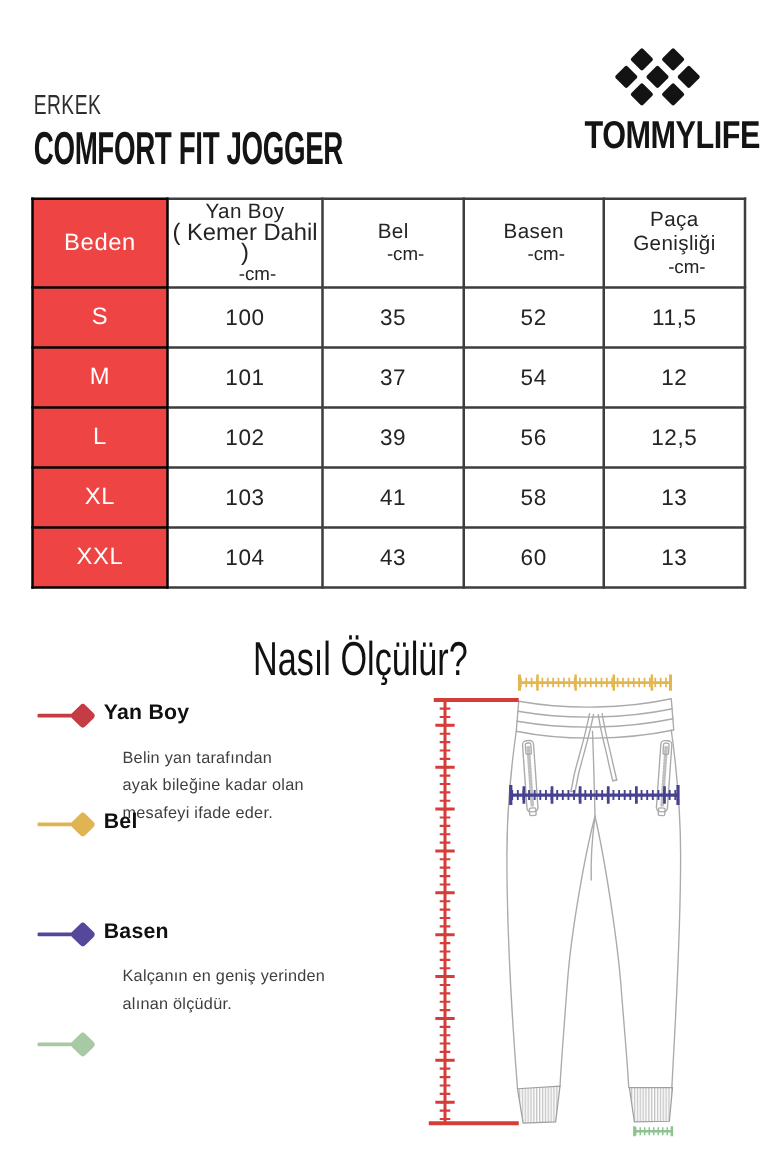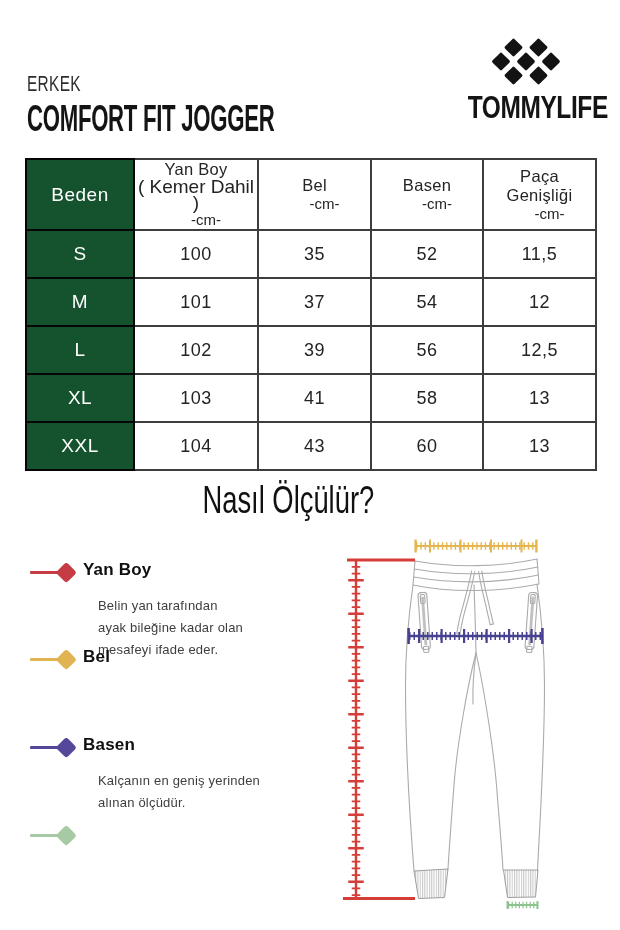--- a/index.html
+++ b/index.html
@@ -28,31 +28,31 @@
   .size-table {
     position:absolute; left:25px; top:158px; width:570px;
     border-collapse:collapse; table-layout:fixed;
   }
   .size-table th, .size-table td {
     border:2px solid #3d3d3d; text-align:center; vertical-align:middle; padding:0; font-weight:400;
   }
   .size-table thead tr { height:57px; }
   .size-table tbody tr { height:48px; }
   .beden-cell {
-    background:#14532d; color:#ffffff; border-color:#050505 !important;
+    background:#ef4444; color:#ffffff; border-color:#050505 !important;
   }
   .beden-head { font-size:19px; letter-spacing:0.5px; }
   .size-label { font-size:19px; letter-spacing:0.5px; }
   .th-main { display:block; font-size:16.5px; line-height:19px; letter-spacing:0.3px; color:#242424; }
   .th-small { display:block; font-size:19px; line-height:16px; color:#242424; }
   .th-cm   { display:block; font-size:15px;  line-height:18px; color:#242424;padding-left:20px; }
   .val-cell { font-size:18px; letter-spacing:0.5px; color:#242424; }
 
   
-  .guide-title-wrap { position:absolute; top:479px; left:0; width:576px; text-align:center; }
+  .guide-title-wrap { position:absolute; top:507px; left:0; width:576px; text-align:center; }
   .guide-title {
     display:inline-block; font-size:38px; font-weight:400; color:#111;
     transform:scaleX(0.72); transform-origin:center top; white-space:nowrap;
   }
 
   .legend-item { position:absolute; left:30px; width:280px; }
   .legend-icon { position:absolute; left:0; top:3px; width:50px; height:20px; }
   .icon-line   { position:absolute; left:0; top:8px; width:34px; height:2.6px; border-radius:1px; }
   .icon-diamond{ position:absolute; left:29px; top:2.2px; width:14.5px; height:14.5px;
                  border-radius:3px; transform:rotate(45deg); }

